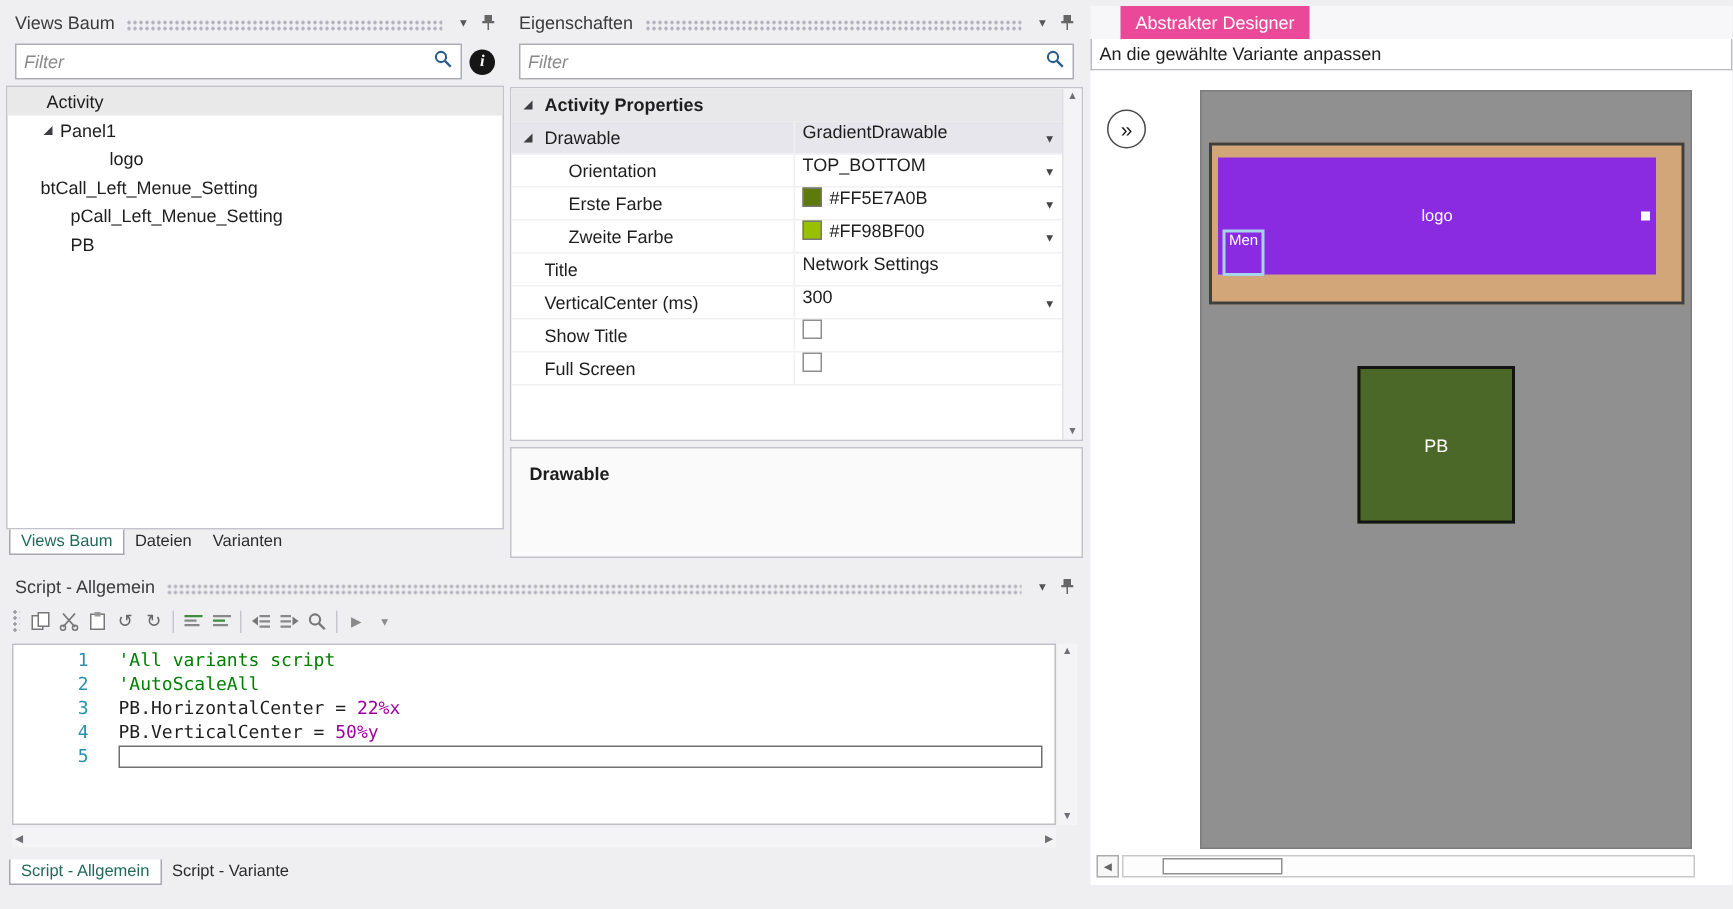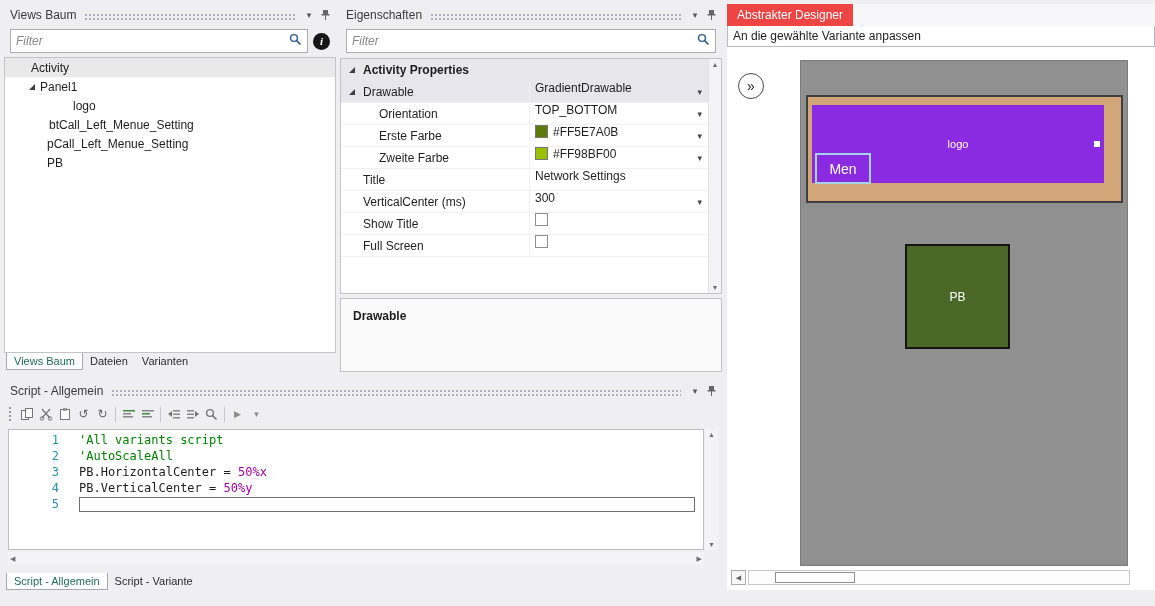--- a/index.html
+++ b/index.html
@@ -49,21 +49,21 @@
 .codescroll-v{position:absolute;right:4px;top:48px;bottom:40px;width:13px;background:#F4F4F6;display:flex;flex-direction:column;justify-content:space-between;align-items:center;font-size:7px;color:#6E6E74;padding:2px 0}
 .codescroll-h{position:absolute;left:4px;right:18px;bottom:25px;height:13px;background:#F4F4F6;display:flex;align-items:center;justify-content:space-between;font-size:7px;color:#6E6E74;padding:0 2px}
 .dtab{position:absolute;left:0;top:0;height:22px;display:flex;align-items:center;padding:0 10px;color:#fff}
 .dtop{position:absolute;left:0;top:0;right:0;height:22px;background:#F7F7F9}
 .dbar{position:absolute;left:0;top:22px;right:0;height:21px;background:#fff;border:1px solid #B9B9C0;border-top:0;display:flex;align-items:center;padding-left:5px}
 .dcontent{position:absolute;left:0;top:43px;right:0;bottom:12px;background:#fff}
 .expand-btn{position:absolute;left:11px;top:26px;width:26px;height:26px;border-radius:50%;border:1px solid #4A4A4A;background:#fff;display:flex;align-items:center;justify-content:center;font-size:14px;color:#222}
 .canvas{position:absolute;left:73px;top:13px;width:328px;height:506px;border:1px solid #7C7C7C}
 .tan-rect{position:absolute;left:5px;top:34px;width:317px;height:108px;border:2px solid #3F3F3F}
 .purple-rect{position:absolute;left:4px;top:8px;width:292px;height:78px;display:flex;align-items:center;justify-content:center;color:#fff;font-size:11px}
-.men-btn{position:absolute;left:7px;top:56px;width:56px;height:31px;border:2px solid #A5D5EA;display:flex;align-items:center;justify-content:center;color:#fff;font-size:14px}
+.men-btn{position:absolute;left:7px;top:56px;width:28px;height:31px;border:2px solid #A5D5EA;display:flex;justify-content:center;color:#fff;font-size:10px}
 .pb-rect{position:absolute;left:104px;top:183px;width:105px;height:105px;border:2px solid #141414;display:flex;align-items:center;justify-content:center;color:#fff}
 .sel-handle{position:absolute;right:4px;top:36px;width:6px;height:6px;background:#fff}
 .dscroll-btn{position:absolute;left:4px;top:523px;width:15px;height:15px;border:1px solid #ABABAB;background:#F7F7F7;display:flex;align-items:center;justify-content:center;font-size:7px;color:#666}
 .dscroll-track{position:absolute;left:21px;top:523px;width:382px;height:15px;background:#FDFDFD;border:1px solid #C9C9C9}
 .dscroll-thumb{position:absolute;left:26px;top:1px;width:80px;height:11px;background:#fff;border:1px solid #8F8F8F}
 </style>
 </head>
 <body>
 
 <div class="panel" style="left:4px;top:4px;width:332px;height:366px">
@@ -91,21 +91,21 @@
     <div class="tree-row hl" style="padding-left:26px">
       <span>Activity</span>
     </div>
     <div class="tree-row" style="padding-left:24px">
       <span class="exp"></span>
       <span>Panel1</span>
     </div>
     <div class="tree-row" style="padding-left:68px">
       <span>logo</span>
     </div>
-    <div class="tree-row" style="padding-left:44px">
+    <div class="tree-row" style="padding-left:22px">
       <span>btCall_Left_Menue_Setting</span>
     </div>
     <div class="tree-row" style="padding-left:42px">
       <span>pCall_Left_Menue_Setting</span>
     </div>
     <div class="tree-row" style="padding-left:42px">
       <span>PB</span>
     </div>
   </div>
   <div class="panel-tabs">
@@ -304,21 +304,21 @@
     <div class="cline">
       <span class="ln">1</span>
       <span class="lc c-comment">'All variants script</span>
     </div>
     <div class="cline">
       <span class="ln">2</span>
       <span class="lc c-comment">'AutoScaleAll</span>
     </div>
     <div class="cline">
       <span class="ln">3</span>
-      <span class="lc"><span>PB.HorizontalCenter = </span><span class="c-val">50%x</span></span>
+      <span class="lc"><span>PB.HorizontalCenter = </span><span class="c-val">22%x</span></span>
     </div>
     <div class="cline">
       <span class="ln">4</span>
       <span class="lc"><span>PB.VerticalCenter = </span><span class="c-val">50%y</span></span>
     </div>
     <div class="cline">
       <span class="ln">5</span>
       <span class="edit-box"></span>
     </div>
   </div>
@@ -331,21 +331,21 @@
     <span>▶</span>
   </div>
   <div class="panel-tabs">
     <div class="ptab active">Script - Allgemein</div>
     <div class="ptab">Script - Variante</div>
   </div>
 </div>
 
 <div class="panel" style="left:727px;top:4px;width:428px;height:598px">
   <div class="dtop"></div>
-  <div class="dtab" style="background-color: #ef4444;">Abstrakter Designer</div>
+  <div class="dtab" style="background-color: #ec4899; margin-left: 20px;">Abstrakter Designer</div>
   <div class="dbar">
     <span>An die gewählte Variante anpassen</span>
   </div>
   <div class="dcontent">
     <div class="expand-btn">»</div>
     <div class="canvas" style="background-color: rgb(144, 144, 144);">
       <div class="tan-rect" style="background-color: rgb(210, 166, 120);">
         <div class="purple-rect" style="background-color: rgb(138, 43, 226);">
           <span>logo</span>
           <span class="sel-handle"></span>

